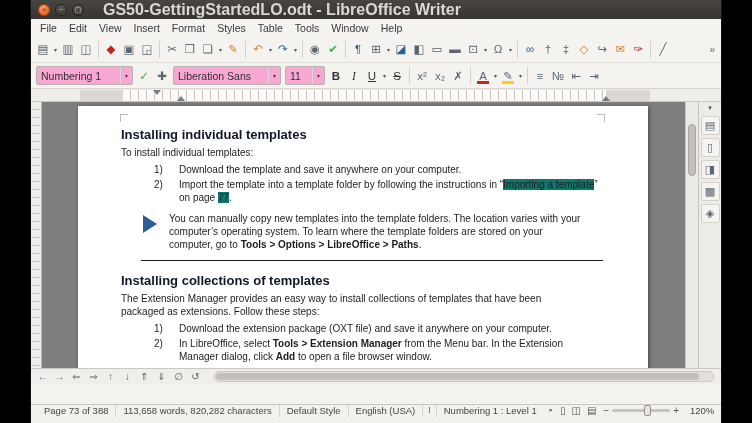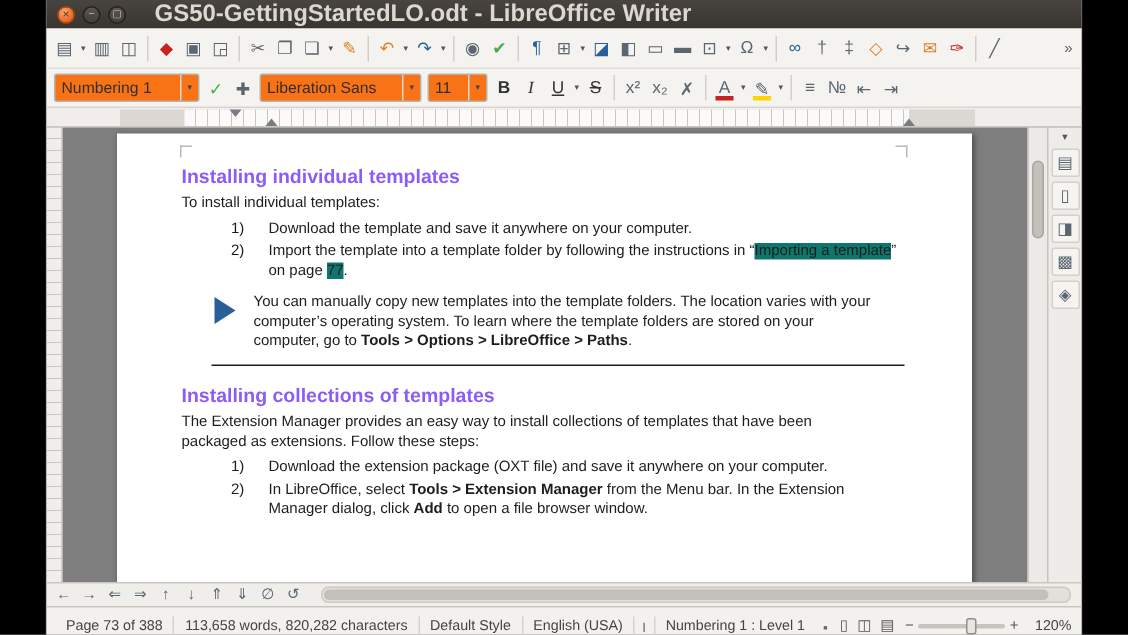--- a/index.html
+++ b/index.html
@@ -21,21 +21,21 @@
 
   
   .toolbar{background:#f5f3f0;display:flex;align-items:center;}
   #toolbar-main{flex:0 0 27px;border-bottom:1px solid #e2dfdb;padding:0 3px;}
   .icon-row{display:flex;align-items:center;min-width:0;overflow:hidden;flex:1;}
   .tb-icon{width:18px;height:20px;display:flex;align-items:center;justify-content:center;font-size:11.5px;color:#5b6670;flex:0 0 auto;}
   .tb-dd{width:7px;font-size:6px;color:#555;flex:0 0 auto;text-align:center;}
   .tb-sep{width:1px;height:17px;background:#d3cfca;margin:0 3px;flex:0 0 auto;}
   .overflow{margin-left:auto;color:#666;font-size:10px;padding:0 3px;flex:0 0 auto;}
   #toolbar-format{flex:0 0 26px;border-bottom:1px solid #d8d4d0;padding:0 3px;}
-  .combo{height:19px;background:#f97316;border:1px solid #b6b2ad;border-radius:2px;display:flex;align-items:center;
+  .combo{height:19px;background:#f9a8d4;border:1px solid #b6b2ad;border-radius:2px;display:flex;align-items:center;
     font-size:10.5px;color:#2f2f2f;margin:0 2px;flex:0 0 auto;}
   .combo-label{padding:0 4px;white-space:nowrap;overflow:hidden;}
   .combo-arrow{width:12px;align-self:stretch;border-left:1px solid #dcd8d4;display:flex;align-items:center;justify-content:center;font-size:6px;color:#444;margin-left:auto;}
   .w-style{width:97px}.w-font{width:108px}.w-size{width:40px}
   .fb{font-weight:bold;color:#333}.fi{font-style:italic;font-family:"Liberation Serif",serif;color:#333}
   .fu{text-decoration:underline;color:#333}.fs{text-decoration:line-through;color:#333}
   .c-red{color:#c9211e}.c-blue{color:#2a6099}.c-amber{color:#d9822b}.c-green{color:#3fae49}
   .underbar{position:relative}
   .underbar::after{content:"";position:absolute;left:3px;right:3px;bottom:2px;height:3px;}
   .bar-red::after{background:#c9211e}
@@ -50,21 +50,21 @@
   .rmark-down{border-left:4px solid transparent;border-right:4px solid transparent;border-top:5px solid #787d83;top:0;}
   .rmark-up{border-left:4px solid transparent;border-right:4px solid transparent;border-bottom:5px solid #787d83;bottom:0;}
 
   
   .doc-wrap{flex:1 1 auto;display:flex;background:#7e7e7e;min-height:0;position:relative;}
   .vruler{flex:0 0 11px;background:#f0eeeb;border-right:1px solid #b9b5b1;
     background-image:repeating-linear-gradient(to bottom,transparent 0,transparent 7px,#c9c5c1 7px,#c9c5c1 8px);}
   .canvas{flex:1 1 auto;position:relative;overflow:hidden;}
   .page{position:absolute;left:36px;top:4px;width:570px;height:430px;background:#fff;box-shadow:1px 1px 4px rgba(0,0,0,.45);}
   .content-root{position:absolute;left:43px;right:44px;top:9px;bottom:14px;font-size:10px;line-height:13px;color:#1d1d1d;}
-  .h-green{color:#8b5cf6;font-weight:bold;font-size:13px;line-height:15px;margin:12px 0 4px;}
+  .h-green{color:#0f172a;font-weight:bold;font-size:13px;line-height:15px;margin:12px 0 4px;}
   .content-root > .h-green:first-child{margin-top:0;}
   .para{margin:0 0 4px;max-width:460px;}
   .oli{display:flex;margin:2px 0 2px 33px;}
   .oli .num{flex:0 0 25px;}
   .oli .li-text{width:424px;}
   .field-shade{background:#0f766e;}
   .bseg{font-weight:bold;}
   .tip-block{display:flex;margin:8px 0 0 20px;padding-bottom:9px;border-bottom:1px solid #1a1a1a;width:462px;}
   .tip-arrow{width:0;height:0;border-left:14px solid #2a6099;border-top:9px solid transparent;border-bottom:9px solid transparent;margin:3px 12px 0 2px;flex:0 0 auto;}
   .tip-title{font-weight:bold;font-size:11px;line-height:13px;margin-bottom:3px;}
@@ -78,22 +78,22 @@
   .side-settings{font-size:7px;color:#555;height:9px;}
   .side-icon{width:19px;height:19px;border:1px solid #d4d0cb;border-radius:2px;background:#f6f4f1;display:flex;align-items:center;justify-content:center;font-size:11px;color:#5b6670;}
 
   
   .bottom-row{flex:0 0 16px;background:#f0eeeb;border-top:1px solid #cbc7c2;display:flex;align-items:center;padding:0 3px;}
   .bottom-row .tb-icon{width:17px;height:14px;font-size:10px;}
   .hscroll{flex:1;height:11px;margin:0 4px 0 10px;background:#e3e0dc;border:1px solid #ccc8c3;border-radius:5px;position:relative;}
   .hthumb{position:absolute;left:1px;top:1px;bottom:1px;width:97%;background:#c3bfba;border-radius:4px;}
 
   
-  .statusbar{flex:0 0 19px;background:#f3f1ee;border-top:1px solid #c9c5c0;display:flex;align-items:flex-end;
-    font-size:9.5px;color:#454545;padding:0 6px;}
+  .statusbar{flex:0 0 19px;background:#f3f1ee;border-top:1px solid #c9c5c0;display:flex;align-items:flex-start;
+    font-size:9.5px;color:#454545;padding:0 6px;margin-top:20px;}
   .sb-item{padding:0 7px;white-space:nowrap;}
   .sb-sep{width:1px;height:12px;background:#d6d2cd;flex:0 0 auto;}
   .sb-icon{font-size:9px;color:#666;padding:0 5px;}
   .sb-spacer{flex:1;}
   .view-icon{font-size:10px;color:#555;padding:0 3px;}
   .zoom-slider{display:flex;align-items:center;gap:3px;margin:0 4px;}
   .zs-sign{font-size:10px;color:#555;}
   .zs-track{width:58px;height:3px;background:#c7c3be;border-radius:2px;position:relative;}
   .zs-thumb{position:absolute;left:55%;top:-4px;width:7px;height:11px;background:#e8e6e3;border:1px solid #938f8a;border-radius:2px;}
 </style>
@@ -102,20 +102,32 @@
 
 <div class="window">
 
   <div class="titlebar">
     <div class="winbtn btn-close">×</div>
     <div class="winbtn btn-min">−</div>
     <div class="winbtn btn-max">▢</div>
     <div class="titletext">GS50-GettingStartedLO.odt - LibreOffice Writer</div>
   </div>
 
+  <div class="menubar" id="menubar">
+      <div class="menu-item">File</div>
+      <div class="menu-item">Edit</div>
+      <div class="menu-item">View</div>
+      <div class="menu-item">Insert</div>
+      <div class="menu-item">Format</div>
+      <div class="menu-item">Styles</div>
+      <div class="menu-item">Table</div>
+      <div class="menu-item">Tools</div>
+      <div class="menu-item">Window</div>
+      <div class="menu-item">Help</div>
+    </div>
 
   <div class="toolbar" id="toolbar-main">
     <span class="icon-row" id="main-icons">
         <div class="tb-icon">▤</div>
         <div class="tb-dd">▾</div>
         <div class="tb-icon">▥</div>
         <div class="tb-icon">◫</div>
         <div class="tb-sep"></div>
         <div class="tb-icon c-red">◆</div>
         <div class="tb-icon">▣</div>

